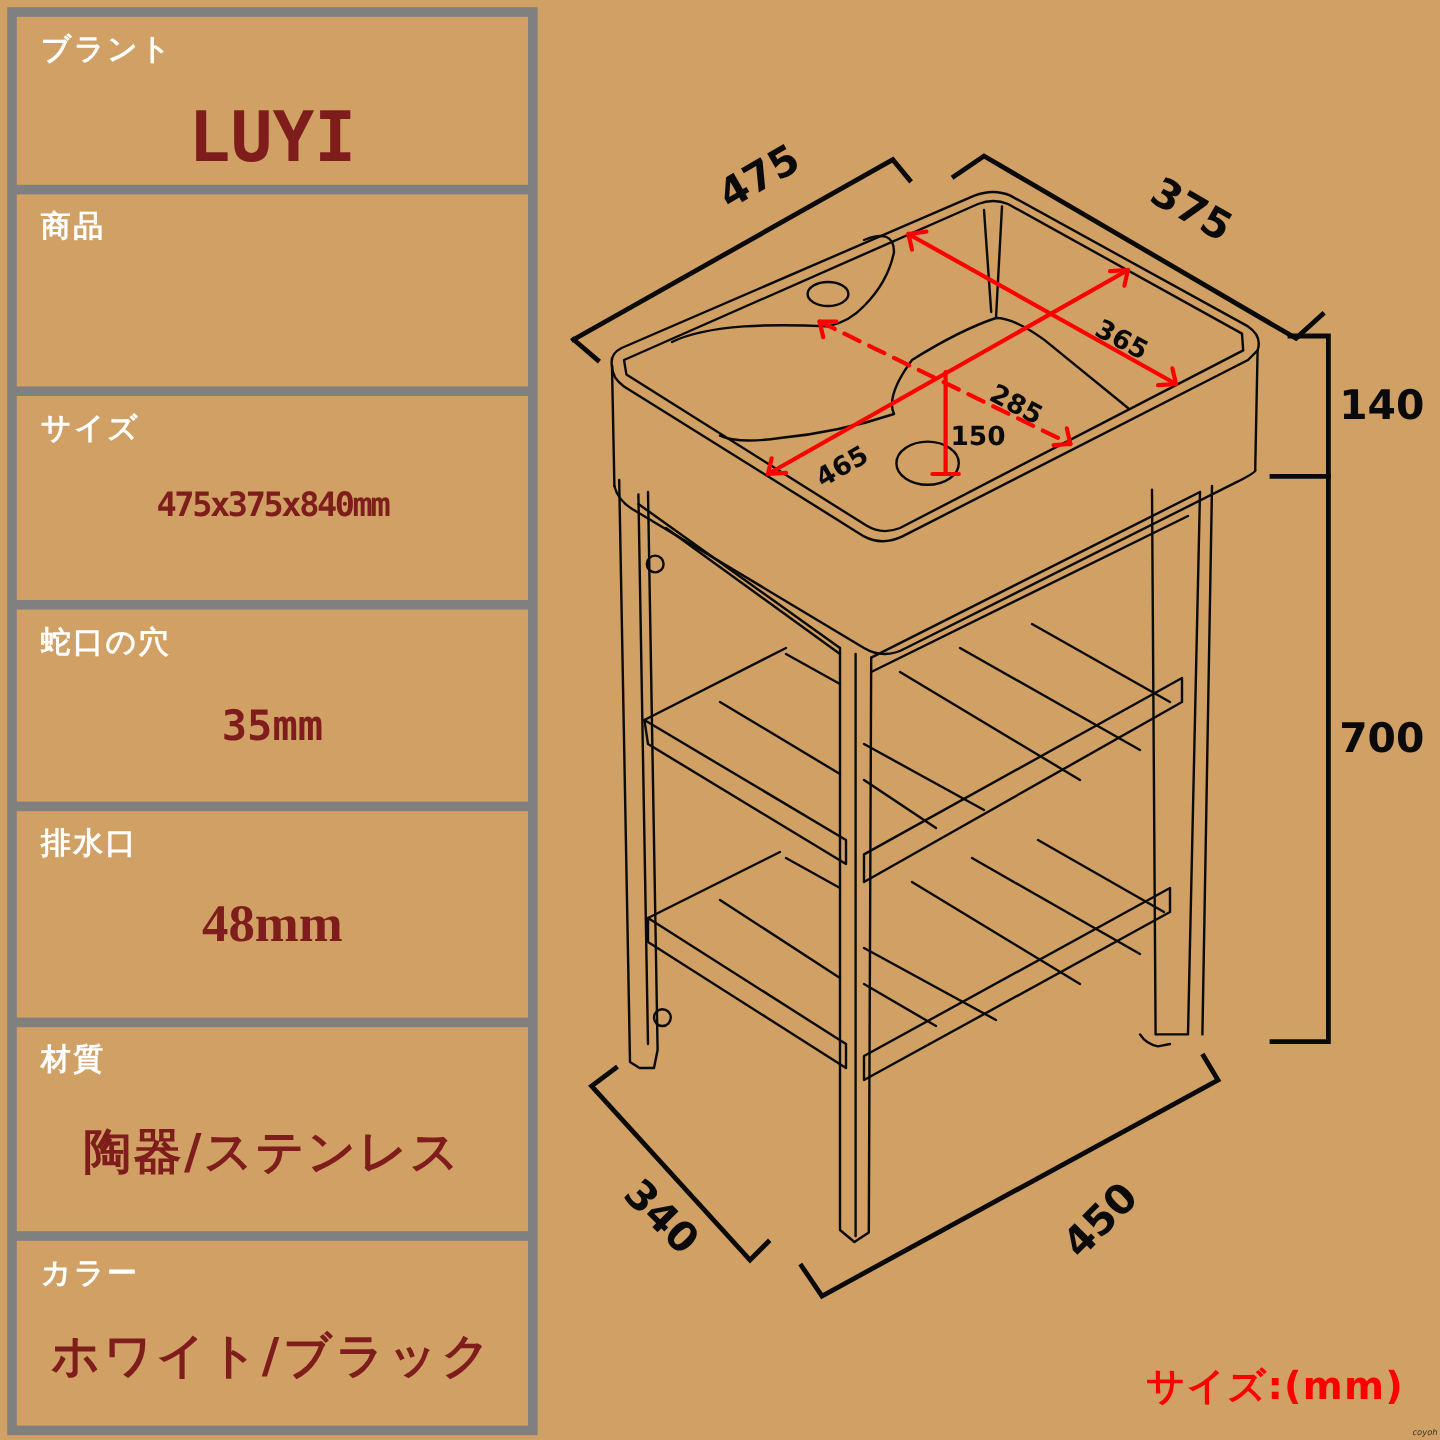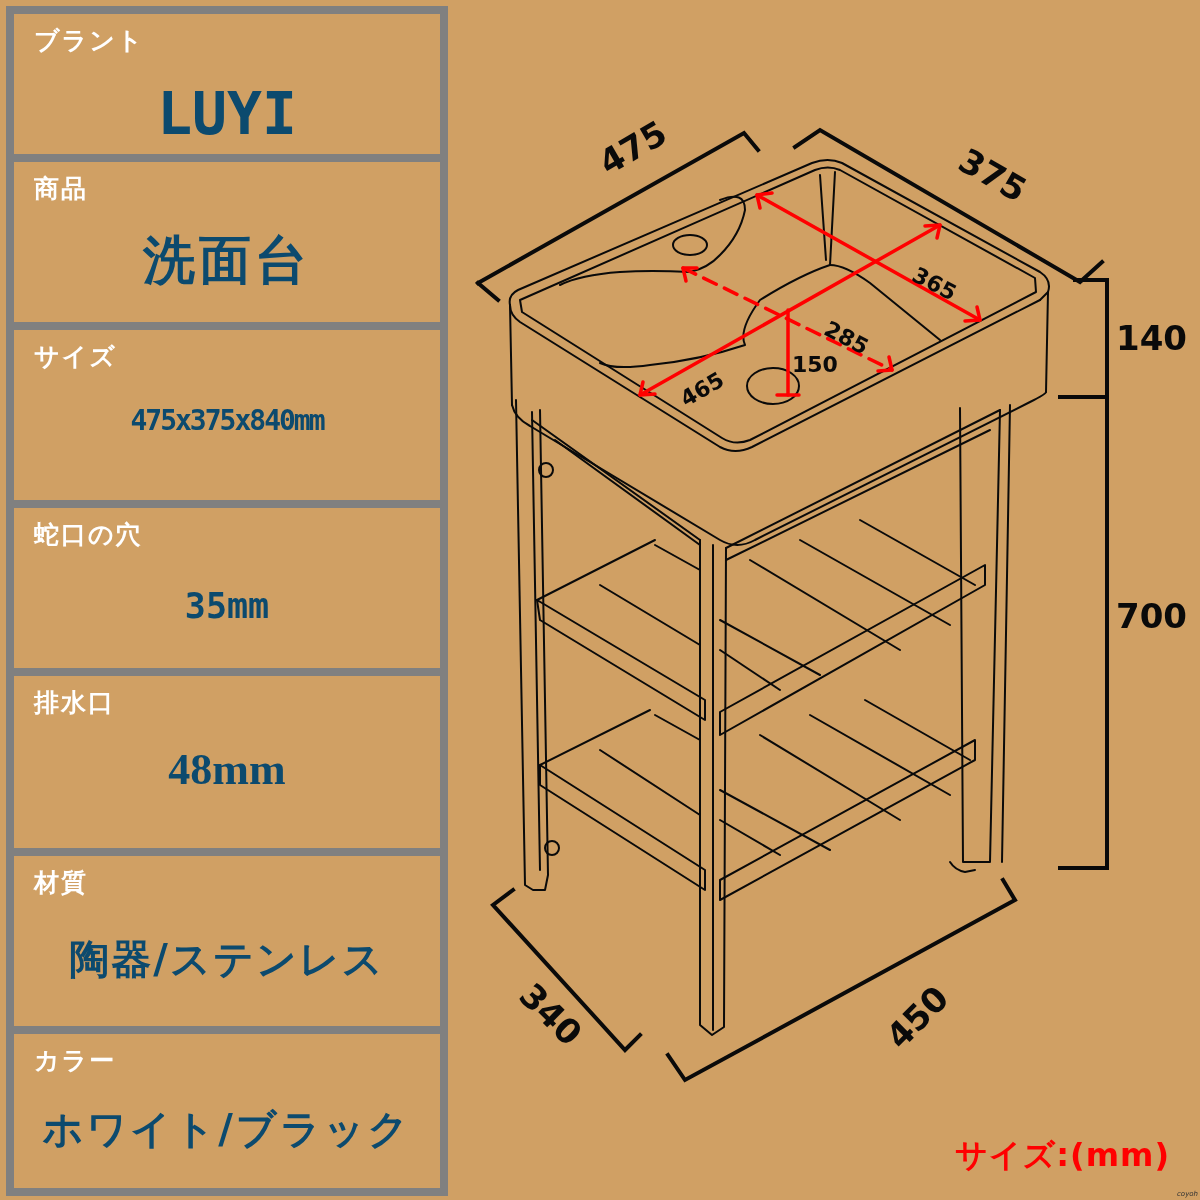--- a/index.html
+++ b/index.html
@@ -15,21 +15,21 @@
   .spec-box {
     position: absolute; left: 8px; width: 426px;
     background: #d0a064; box-sizing: border-box;
   }
   .spec-label {
     position: absolute; left: 20px; top: 10px;
     color: #ffffff; font-size: 25px; font-weight: bold; letter-spacing: 2px;
   }
   .spec-value {
     position: absolute; left: 0; right: 0; text-align: center;
-    color: #0c4a6e; font-weight: bold;
+    color: #7f1d1d; font-weight: bold;
   }
   .dim-text {
     position: absolute; color: #0a0a0a; font-weight: bold;
     font-family: "DejaVu Sans", sans-serif; white-space: nowrap;
   }
   .red-text {
     position: absolute; color: #0a0a0a; font-weight: bold; font-size: 22px;
     font-family: "DejaVu Sans", sans-serif; white-space: nowrap;
   }
   .unit-note {
@@ -44,21 +44,20 @@
 </head>
 <body>
 
 <div class="spec-panel">
   <div class="spec-box" style="top:8px;height:140px;">
     <span class="spec-label">ブラント</span>
     <span class="spec-value" style="top:66px;font-size:58px;font-family:'DejaVu Sans Mono',monospace;">LUYI</span>
   </div>
   <div class="spec-box" style="top:156px;height:160px;">
     <span class="spec-label">商品</span>
-    <span class="spec-value" style="top:64px;font-size:52px;letter-spacing:4px;">洗面台</span>
   </div>
   <div class="spec-box" style="top:324px;height:170px;">
     <span class="spec-label">サイズ</span>
     <span class="spec-value" style="top:74px;font-size:28px;font-family:'DejaVu Sans Mono',monospace;letter-spacing:-2px;">475x375x840mm</span>
   </div>
   <div class="spec-box" style="top:502px;height:160px;">
     <span class="spec-label">蛇口の穴</span>
     <span class="spec-value" style="top:78px;font-size:35px;font-family:'DejaVu Sans Mono',monospace;">35mm</span>
   </div>
   <div class="spec-box" style="top:670px;height:172px;">

